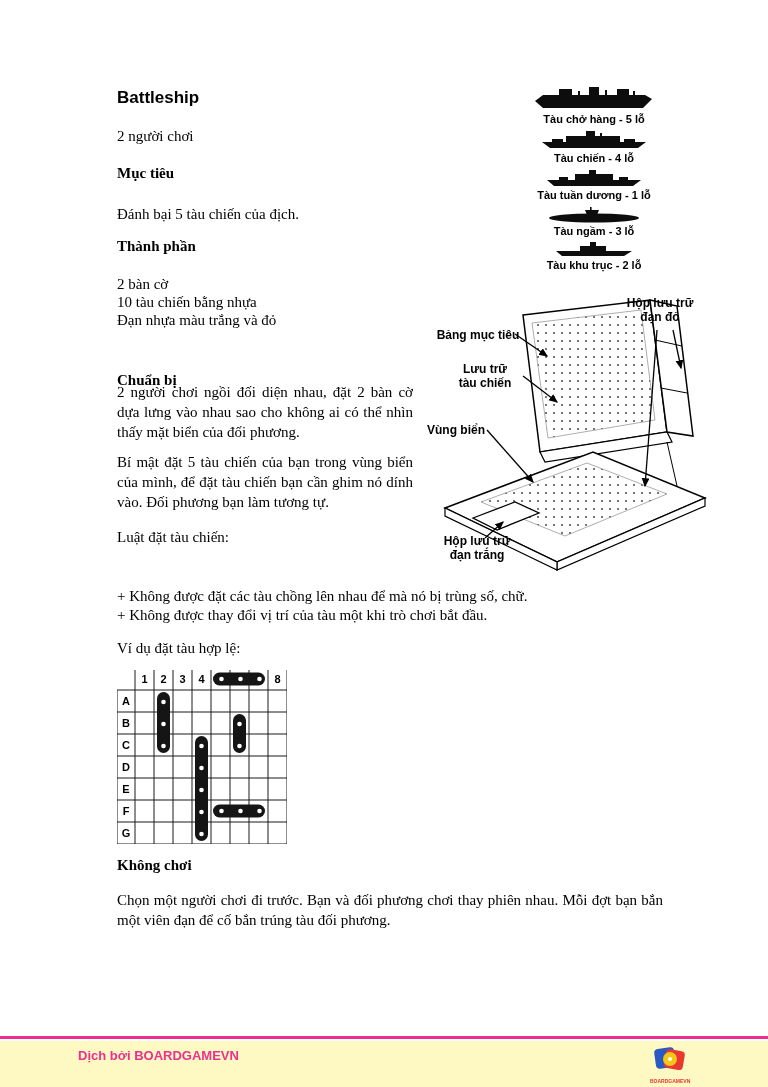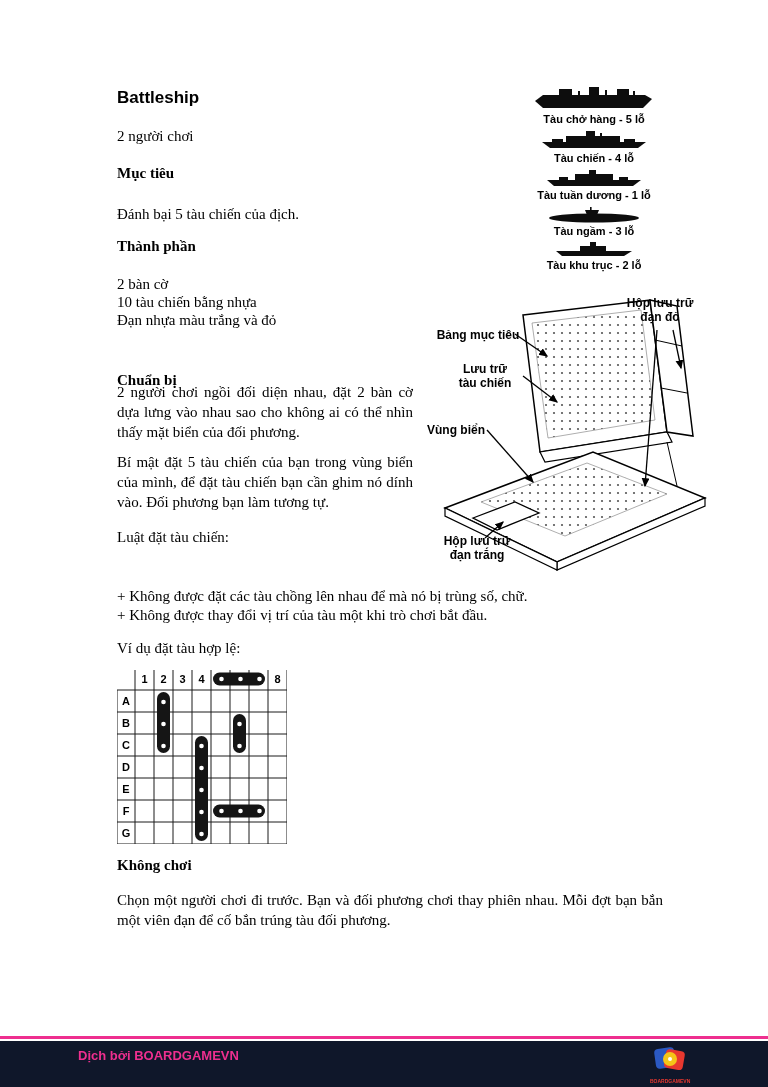--- a/index.html
+++ b/index.html
@@ -12,21 +12,21 @@
   .txt{font-size:15px;line-height:20px;}
   .just{text-align:justify;}
   .lines18 div{font-size:15px;line-height:18px;}
   .ship-row{position:absolute;left:0;width:140px;text-align:center;}
   .ship-svg{display:block;margin:0 auto;}
   .ship-label{font-family:"Liberation Sans",sans-serif;font-weight:bold;font-size:11px;
               text-align:center;margin-top:2px;white-space:nowrap;}
   .diag-label{position:absolute;font-family:"Liberation Sans",sans-serif;font-weight:bold;
               font-size:12px;line-height:14px;text-align:center;}
   .footer-line{position:absolute;left:0;top:1036px;width:768px;height:3px;}
-  .footer-bar{position:absolute;left:0;top:1041px;width:768px;height:46px;background:#0f172a;}
+  .footer-bar{position:absolute;left:0;top:1041px;width:768px;height:46px;background:#fef9c3;}
   .footer-credit{position:absolute;left:78px;top:7px;font-family:"Liberation Sans",sans-serif;
                  font-weight:bold;font-size:13px;}
   .footer-url{position:absolute;left:78px;top:24px;font-family:Liberation Mono, monospace;
               font-size:12px;margin-top:24px;}
   .logo-wrap{position:absolute;left:650px;top:2px;width:40px;height:42px;text-align:center;}
   .logo-caption{font-family:"Liberation Sans",sans-serif;font-size:5px;color:#e8382f;
                 font-weight:bold;line-height:5px;}
 </style>
 </head>
 <body>

